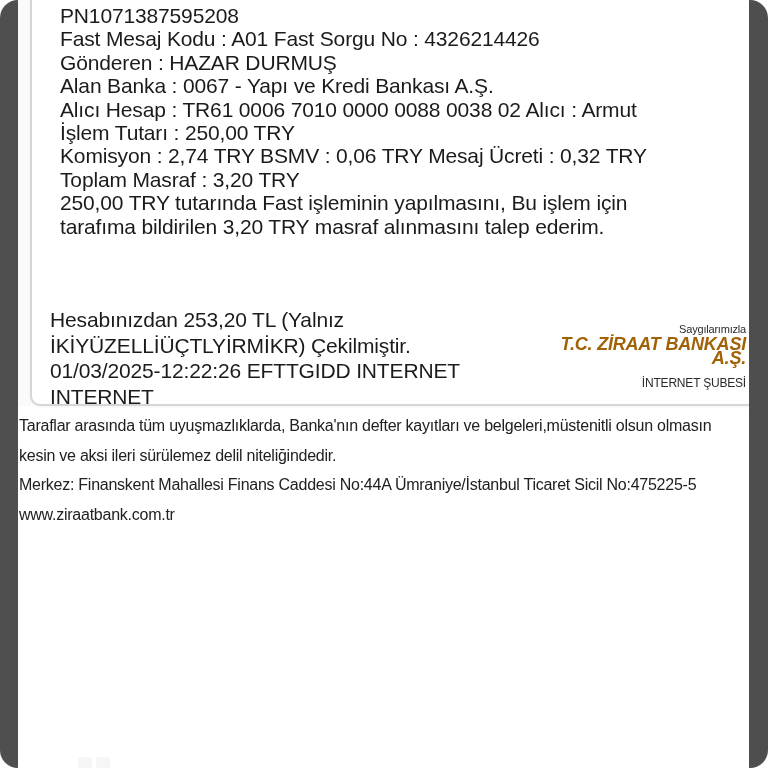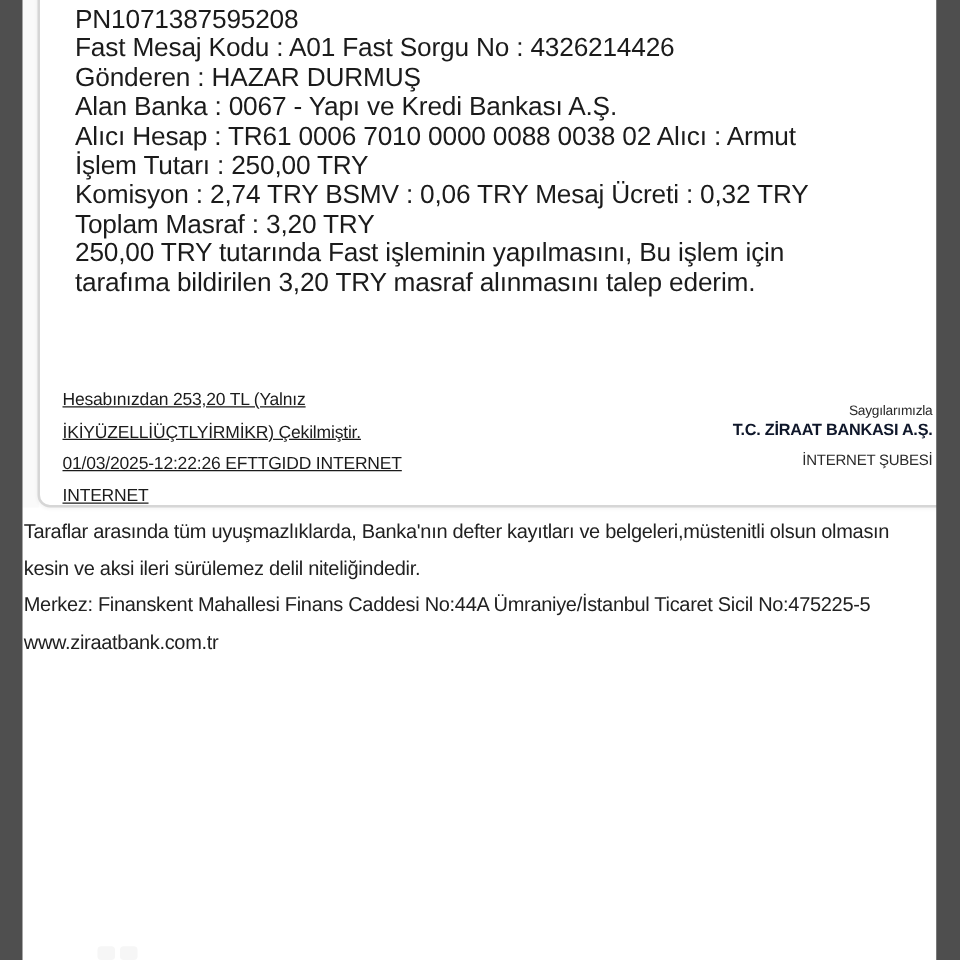--- a/index.html
+++ b/index.html
@@ -3,20 +3,21 @@
 <meta charset="utf-8">
 <style>
   html,body{margin:0;padding:0;}
   .stage{
     position:relative;
     width:768px;height:768px;
     background:#ffffff;
     overflow:hidden;
     font-family:"Liberation Sans", sans-serif;
     color:#1b1b1b;
+    border-radius:18px;
   }
   
   .rail{position:absolute;top:0;height:768px;background:#4f4f4f;z-index:5;}
   .rail-left{left:0;width:18px;}
   .rail-right{left:749px;width:19px;background:#4e4e4e;}
   
   .gutter{position:absolute;left:18px;top:0;width:13px;height:406px;background:#fafafa;z-index:1;}
   
   .card{
     position:absolute;
@@ -24,25 +25,25 @@
     width:756px;height:416px;
     background:#ffffff;
     border:2px solid #d6d6d6;
     border-radius:10px;
     box-shadow:0 1px 3px rgba(0,0,0,0.05);
     z-index:2;
   }
   .block{position:absolute;z-index:3;}
   .receipt-block{left:60px;top:4px;font-size:21px;line-height:23.4px;letter-spacing:-0.15px;}
   .receipt-block .ln{white-space:nowrap;}
-  .withdraw-block{left:50px;top:307px;font-size:14px;line-height:25.6px;letter-spacing:-0.15px;text-decoration:underline;}
+  .withdraw-block{left:50px;top:307px;font-size:21px;line-height:25.6px;letter-spacing:-0.15px;}
   .withdraw-block .ln{white-space:nowrap;}
   .sig-block{left:546px;top:322px;width:200px;text-align:right;color:#2a2a2a;}
   .sig-salutation{font-size:11px;line-height:14.5px;letter-spacing:-0.2px;}
-  .sig-bank{font-size:13px;line-height:14.5px;font-weight:bold;letter-spacing:-0.2px;color:#0f172a;}
+  .sig-bank{font-size:18px;line-height:14.5px;font-weight:bold;letter-spacing:-0.2px;color:#a16207;font-style:italic;}
   .sig-branch{font-size:12px;line-height:14.5px;letter-spacing:-0.2px;margin-top:10px;}
   .footer-block{left:19px;top:411px;font-size:16px;line-height:29.5px;letter-spacing:-0.25px;color:#212121;z-index:3;width:960px;}
   .footer-block .ln{white-space:nowrap;}
   
   .edge-key{position:absolute;top:757px;width:14px;height:11px;border-radius:3px;background:#f6f6f6;z-index:1;}
   .edge-key.k1{left:78px;}
   .edge-key.k2{left:96px;}
 </style>
 </head>
 <body>

